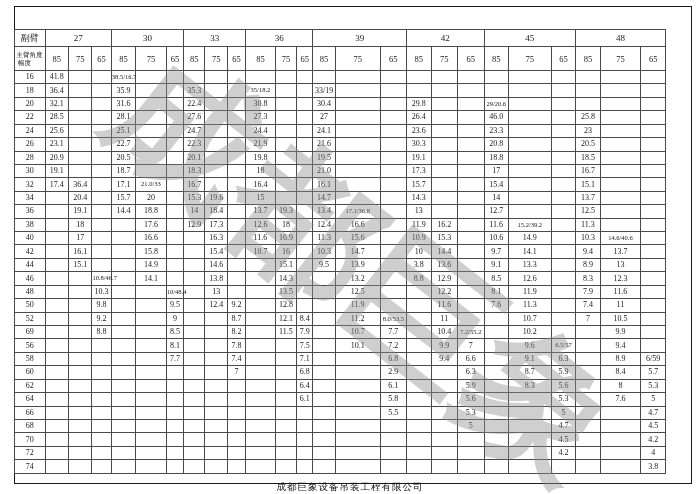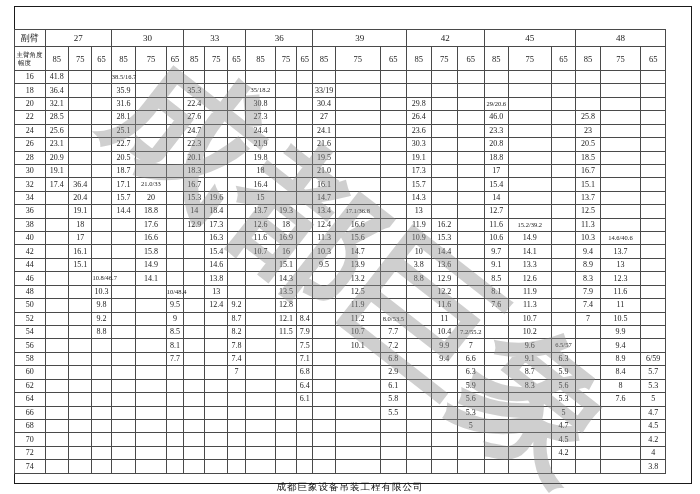--- a/index.html
+++ b/index.html
@@ -612,21 +612,21 @@
         <td>11</td>
         <td></td>
         <td></td>
         <td>10.7</td>
         <td></td>
         <td>7</td>
         <td>10.5</td>
         <td></td>
       </tr>
       <tr>
-        <td>54</td>
+        <td>69</td>
         <td></td>
         <td></td>
         <td>8.8</td>
         <td></td>
         <td></td>
         <td>8.5</td>
         <td></td>
         <td></td>
         <td>8.2</td>
         <td></td>

